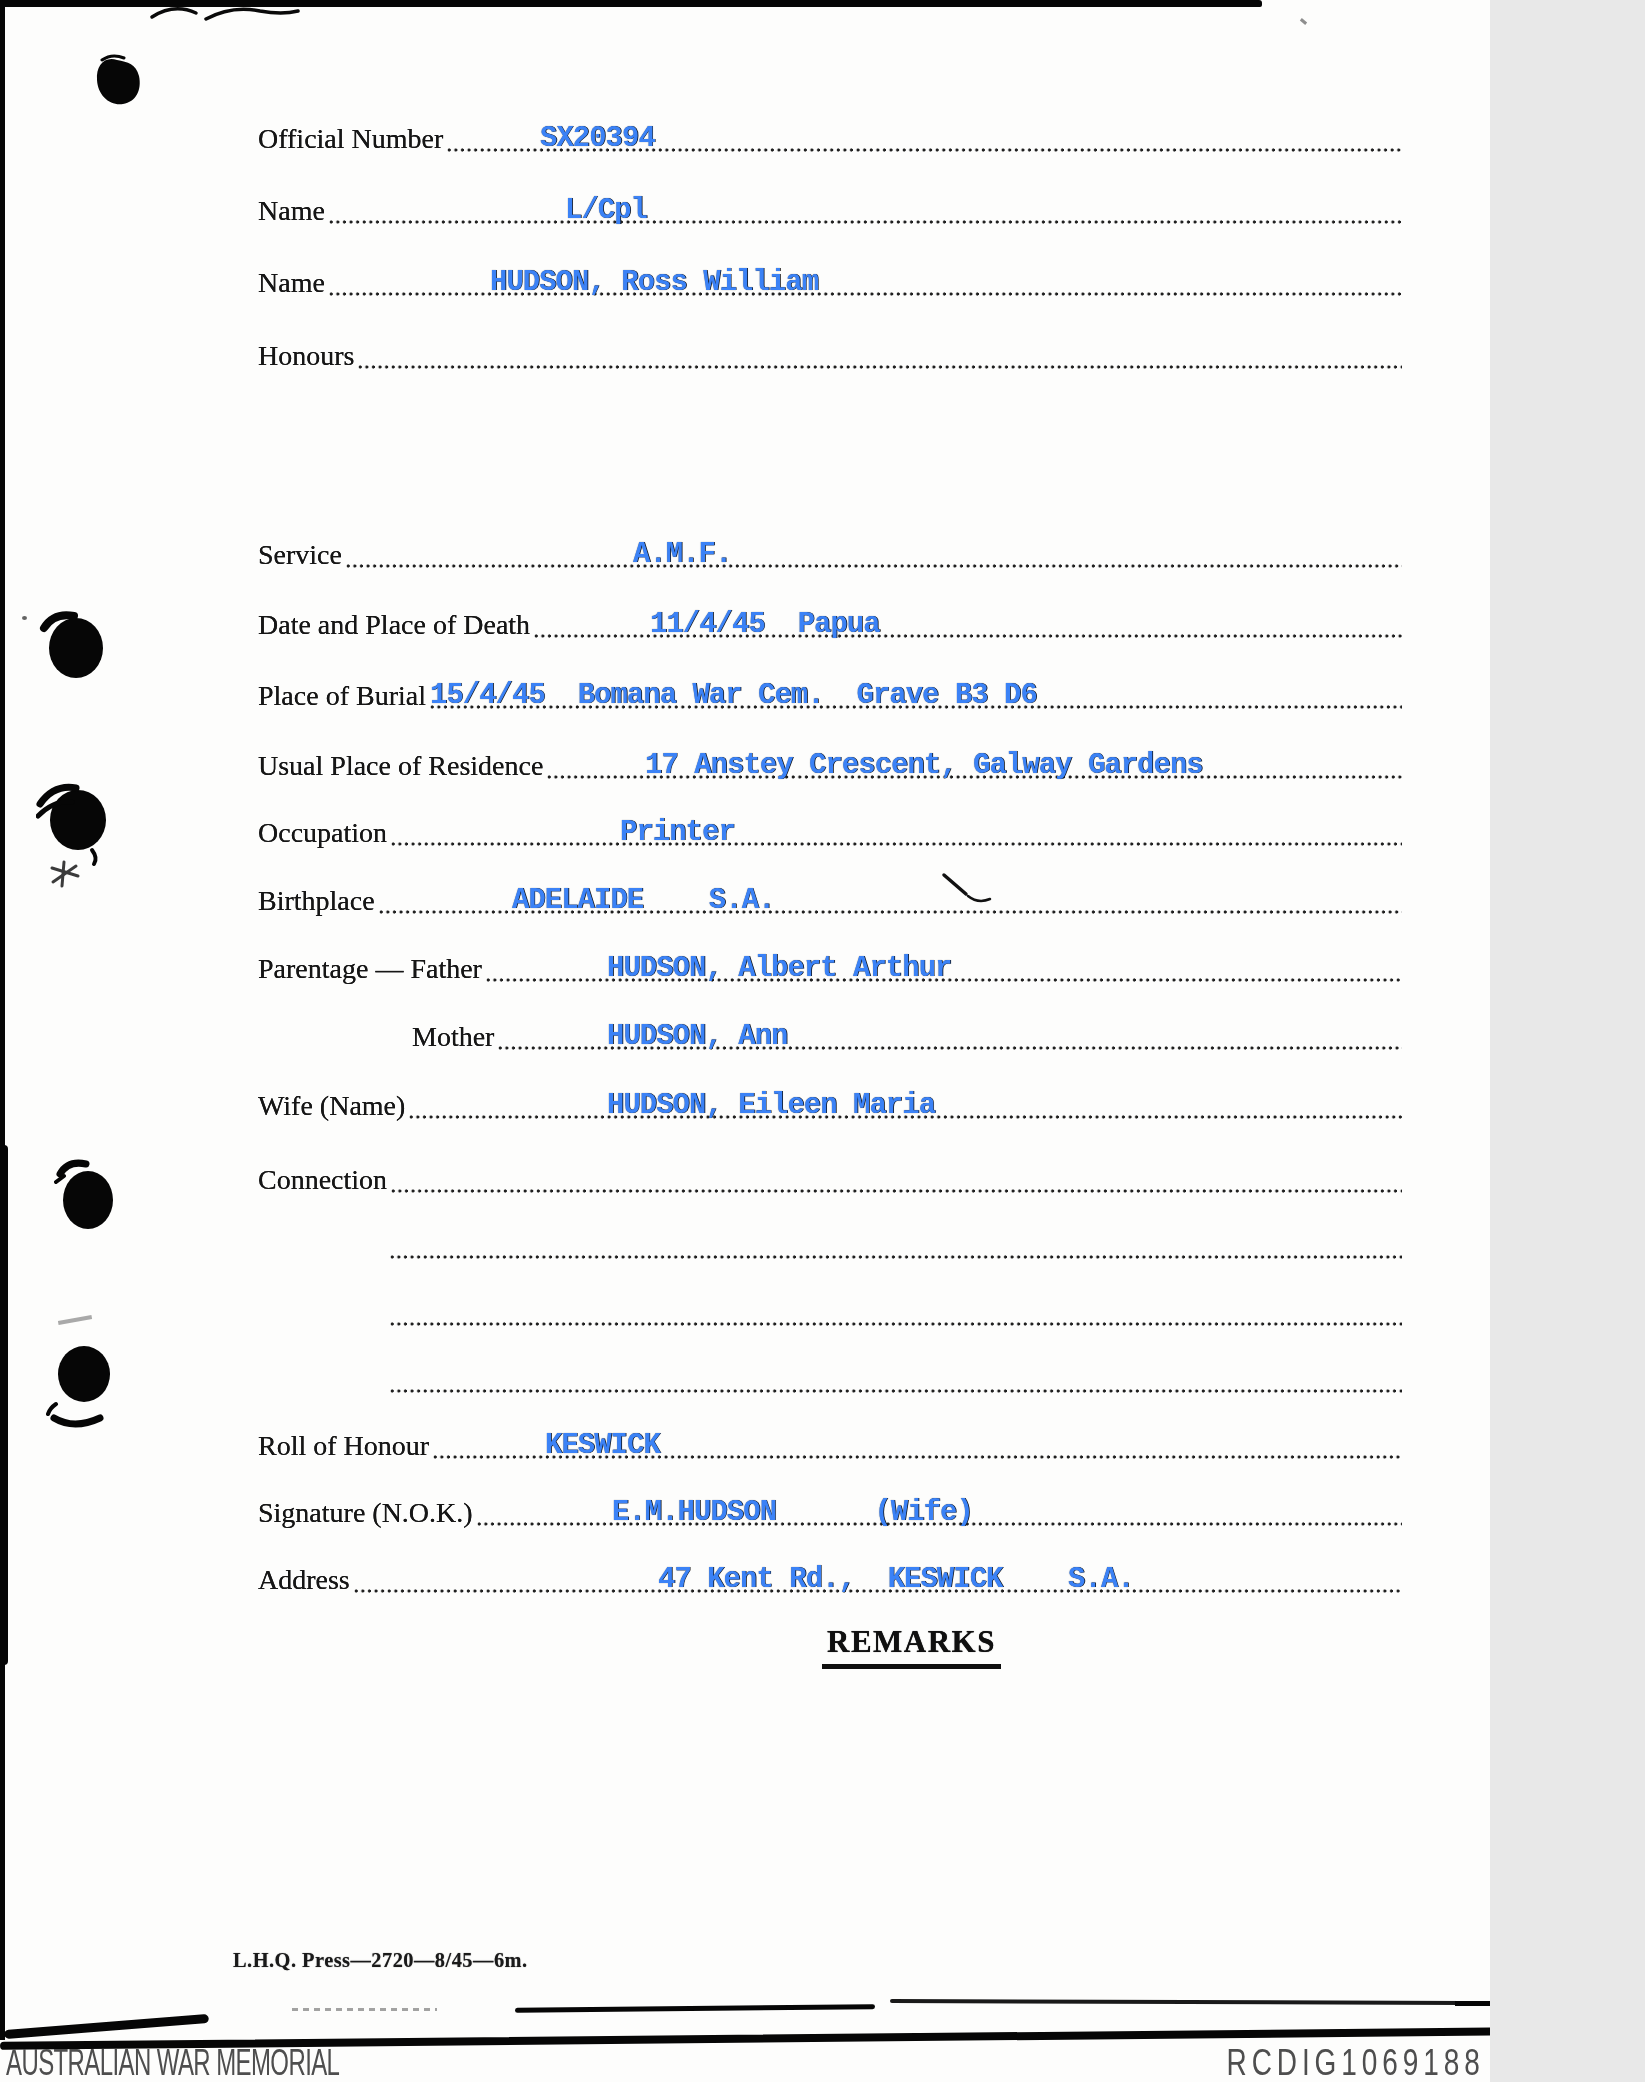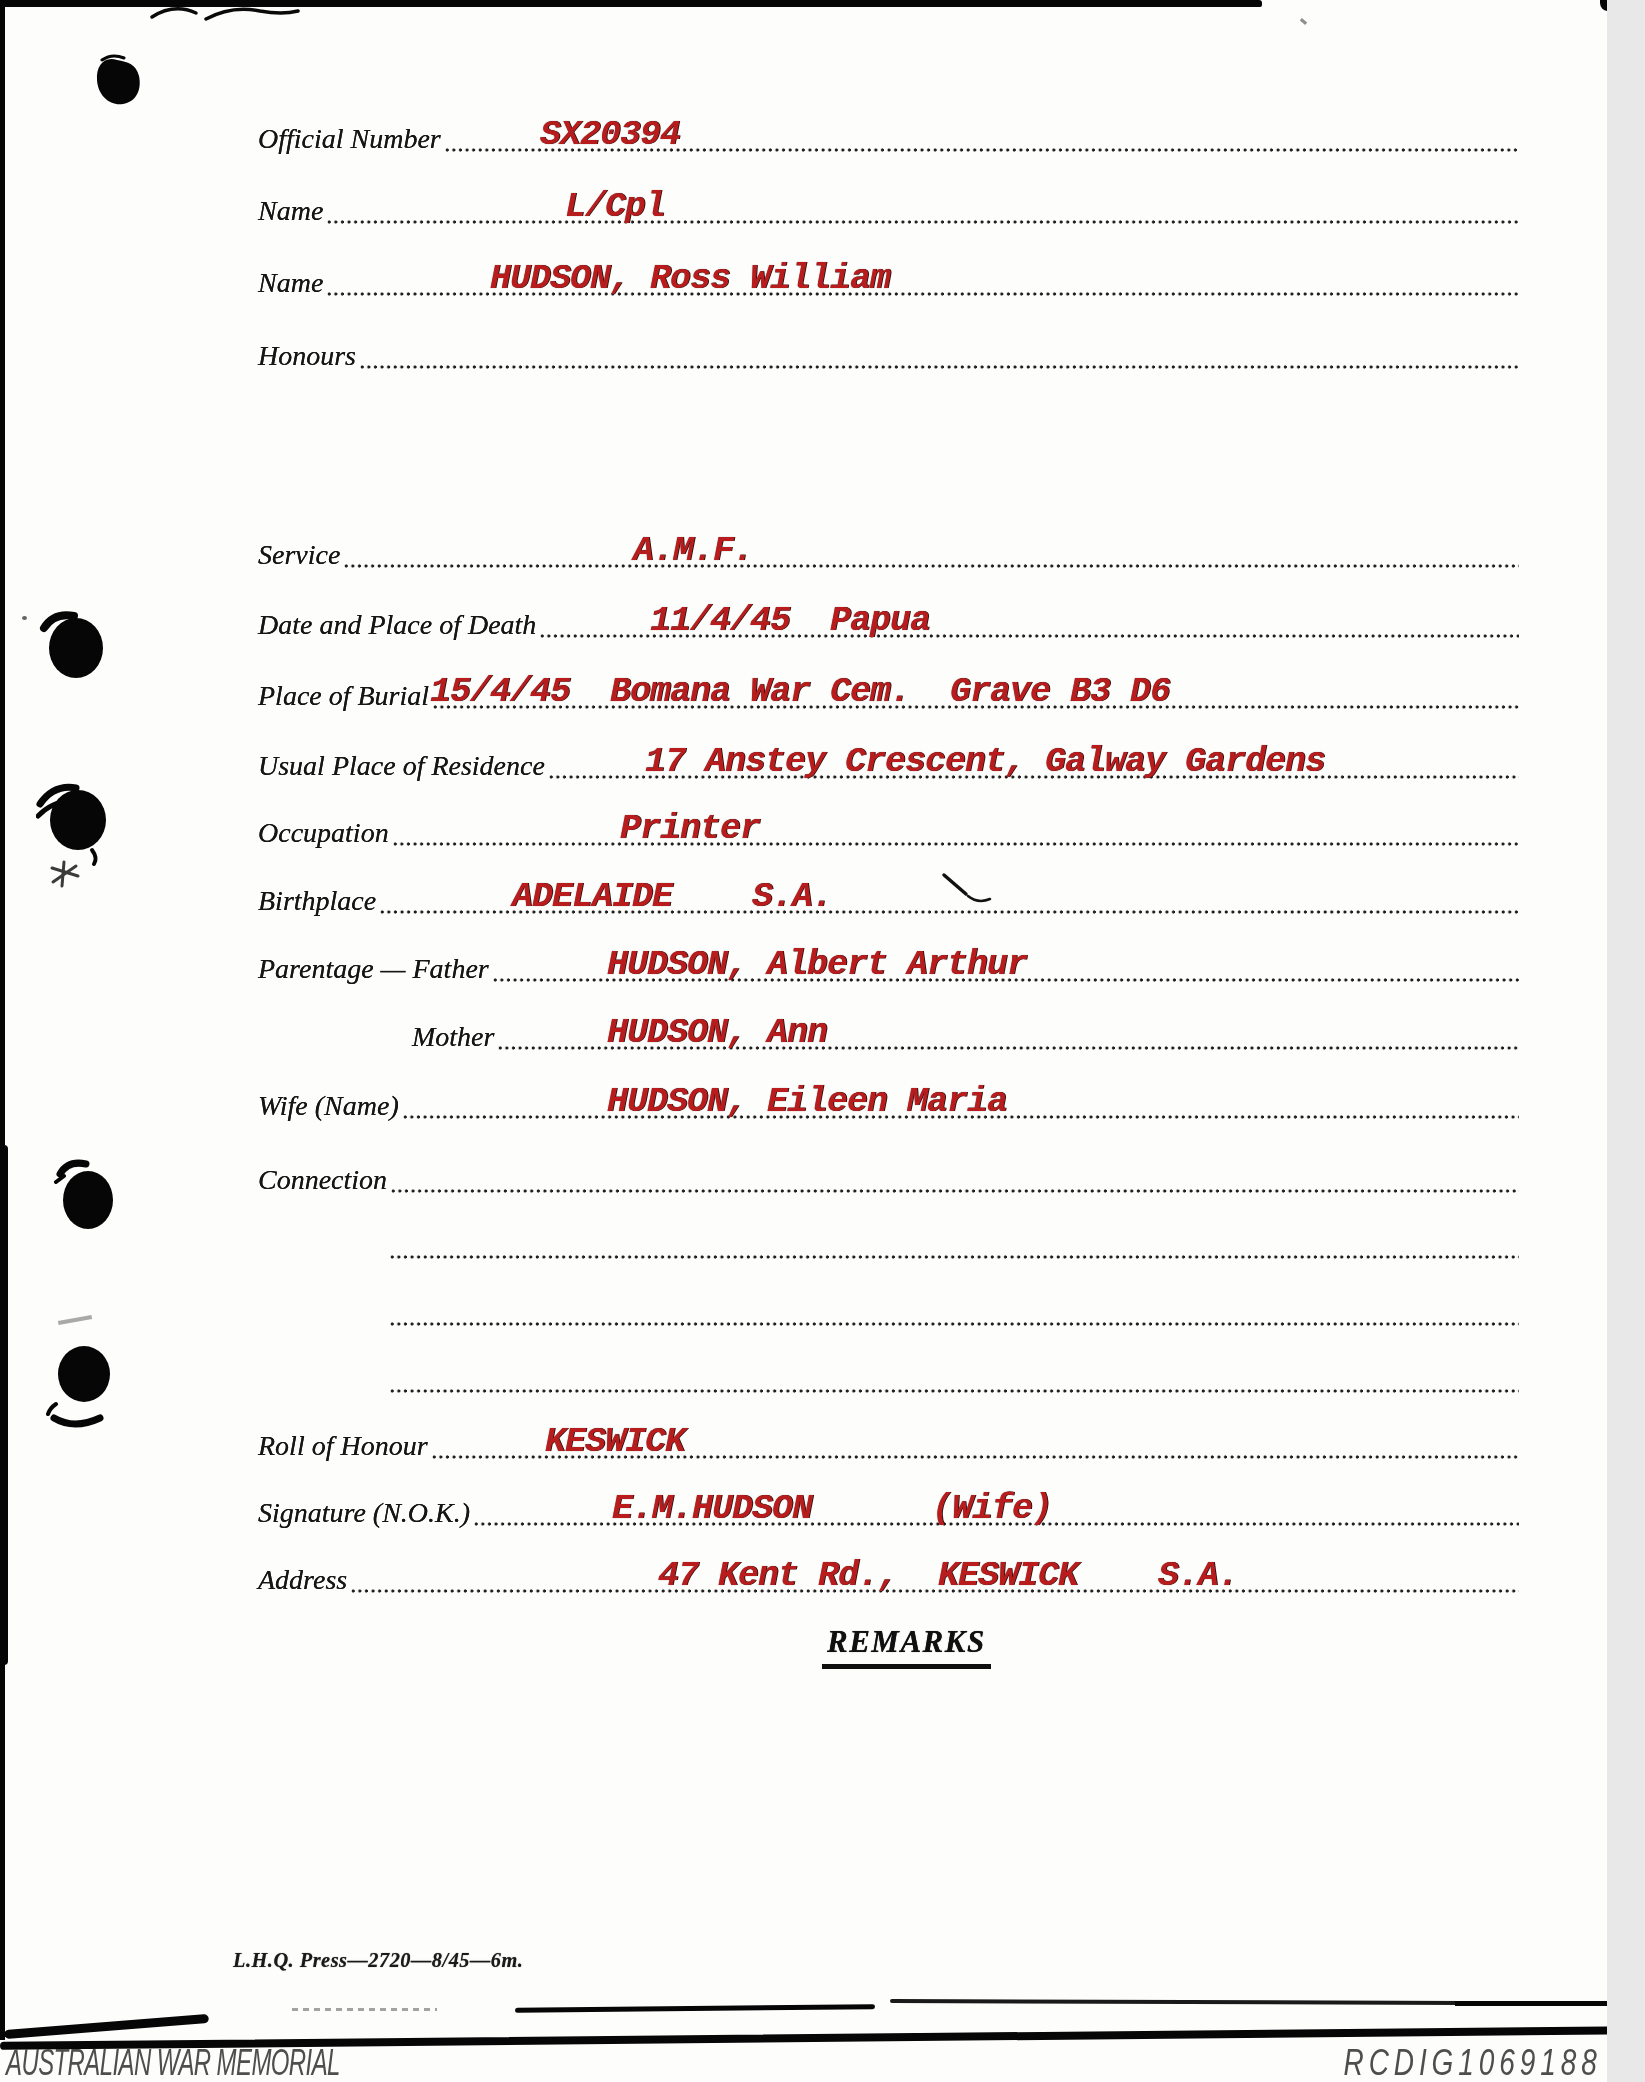--- a/index.html
+++ b/index.html
@@ -1,23 +1,22 @@
 <!DOCTYPE html>
 <html><head>
 <meta charset="utf-8">
 <title>Document</title>
 <style>
   html,body{margin:0;padding:0;background:#e8e8e8;}
   .page{
     position:relative;
-    width:1607px;height:2082px;
+    width:1490px;height:2082px;
     background:#fdfdfc;
     overflow:hidden;
     font-family:"Liberation Serif", serif;
-    font-style:italic;
   }
   
   .row{
     position:absolute;
     right:88px;
     height:36px;
     display:flex;
     align-items:flex-end;
     top:var(--t);
     left:var(--l);
@@ -38,25 +37,25 @@
     background-image:radial-gradient(circle at 2.2px 2px, #1f1f1f 1.25px, rgba(0,0,0,0) 1.9px);
     background-size:6.6px 4px;
     background-repeat:repeat-x;
   }
   .typed{
     position:absolute;
     left:calc(var(--v) - var(--l));
     bottom:2px;
     font-family:"Liberation Mono", monospace;
     font-weight:700;
-    font-size:35px;
+    font-size:29px;
     line-height:1;
     letter-spacing:-1px;
     white-space:pre;
-    color:#b91c1c;
+    color:#3b82f6;
     text-shadow:.7px 0 0 #0d0d0d, 0 0 1px rgba(0,0,0,.55);
     text-align:right;
   }
   
   .remarks{
     position:absolute;
     left:822px;top:1624px;
     font-family:"Liberation Serif", serif;
     font-weight:700;
     font-size:31px;

